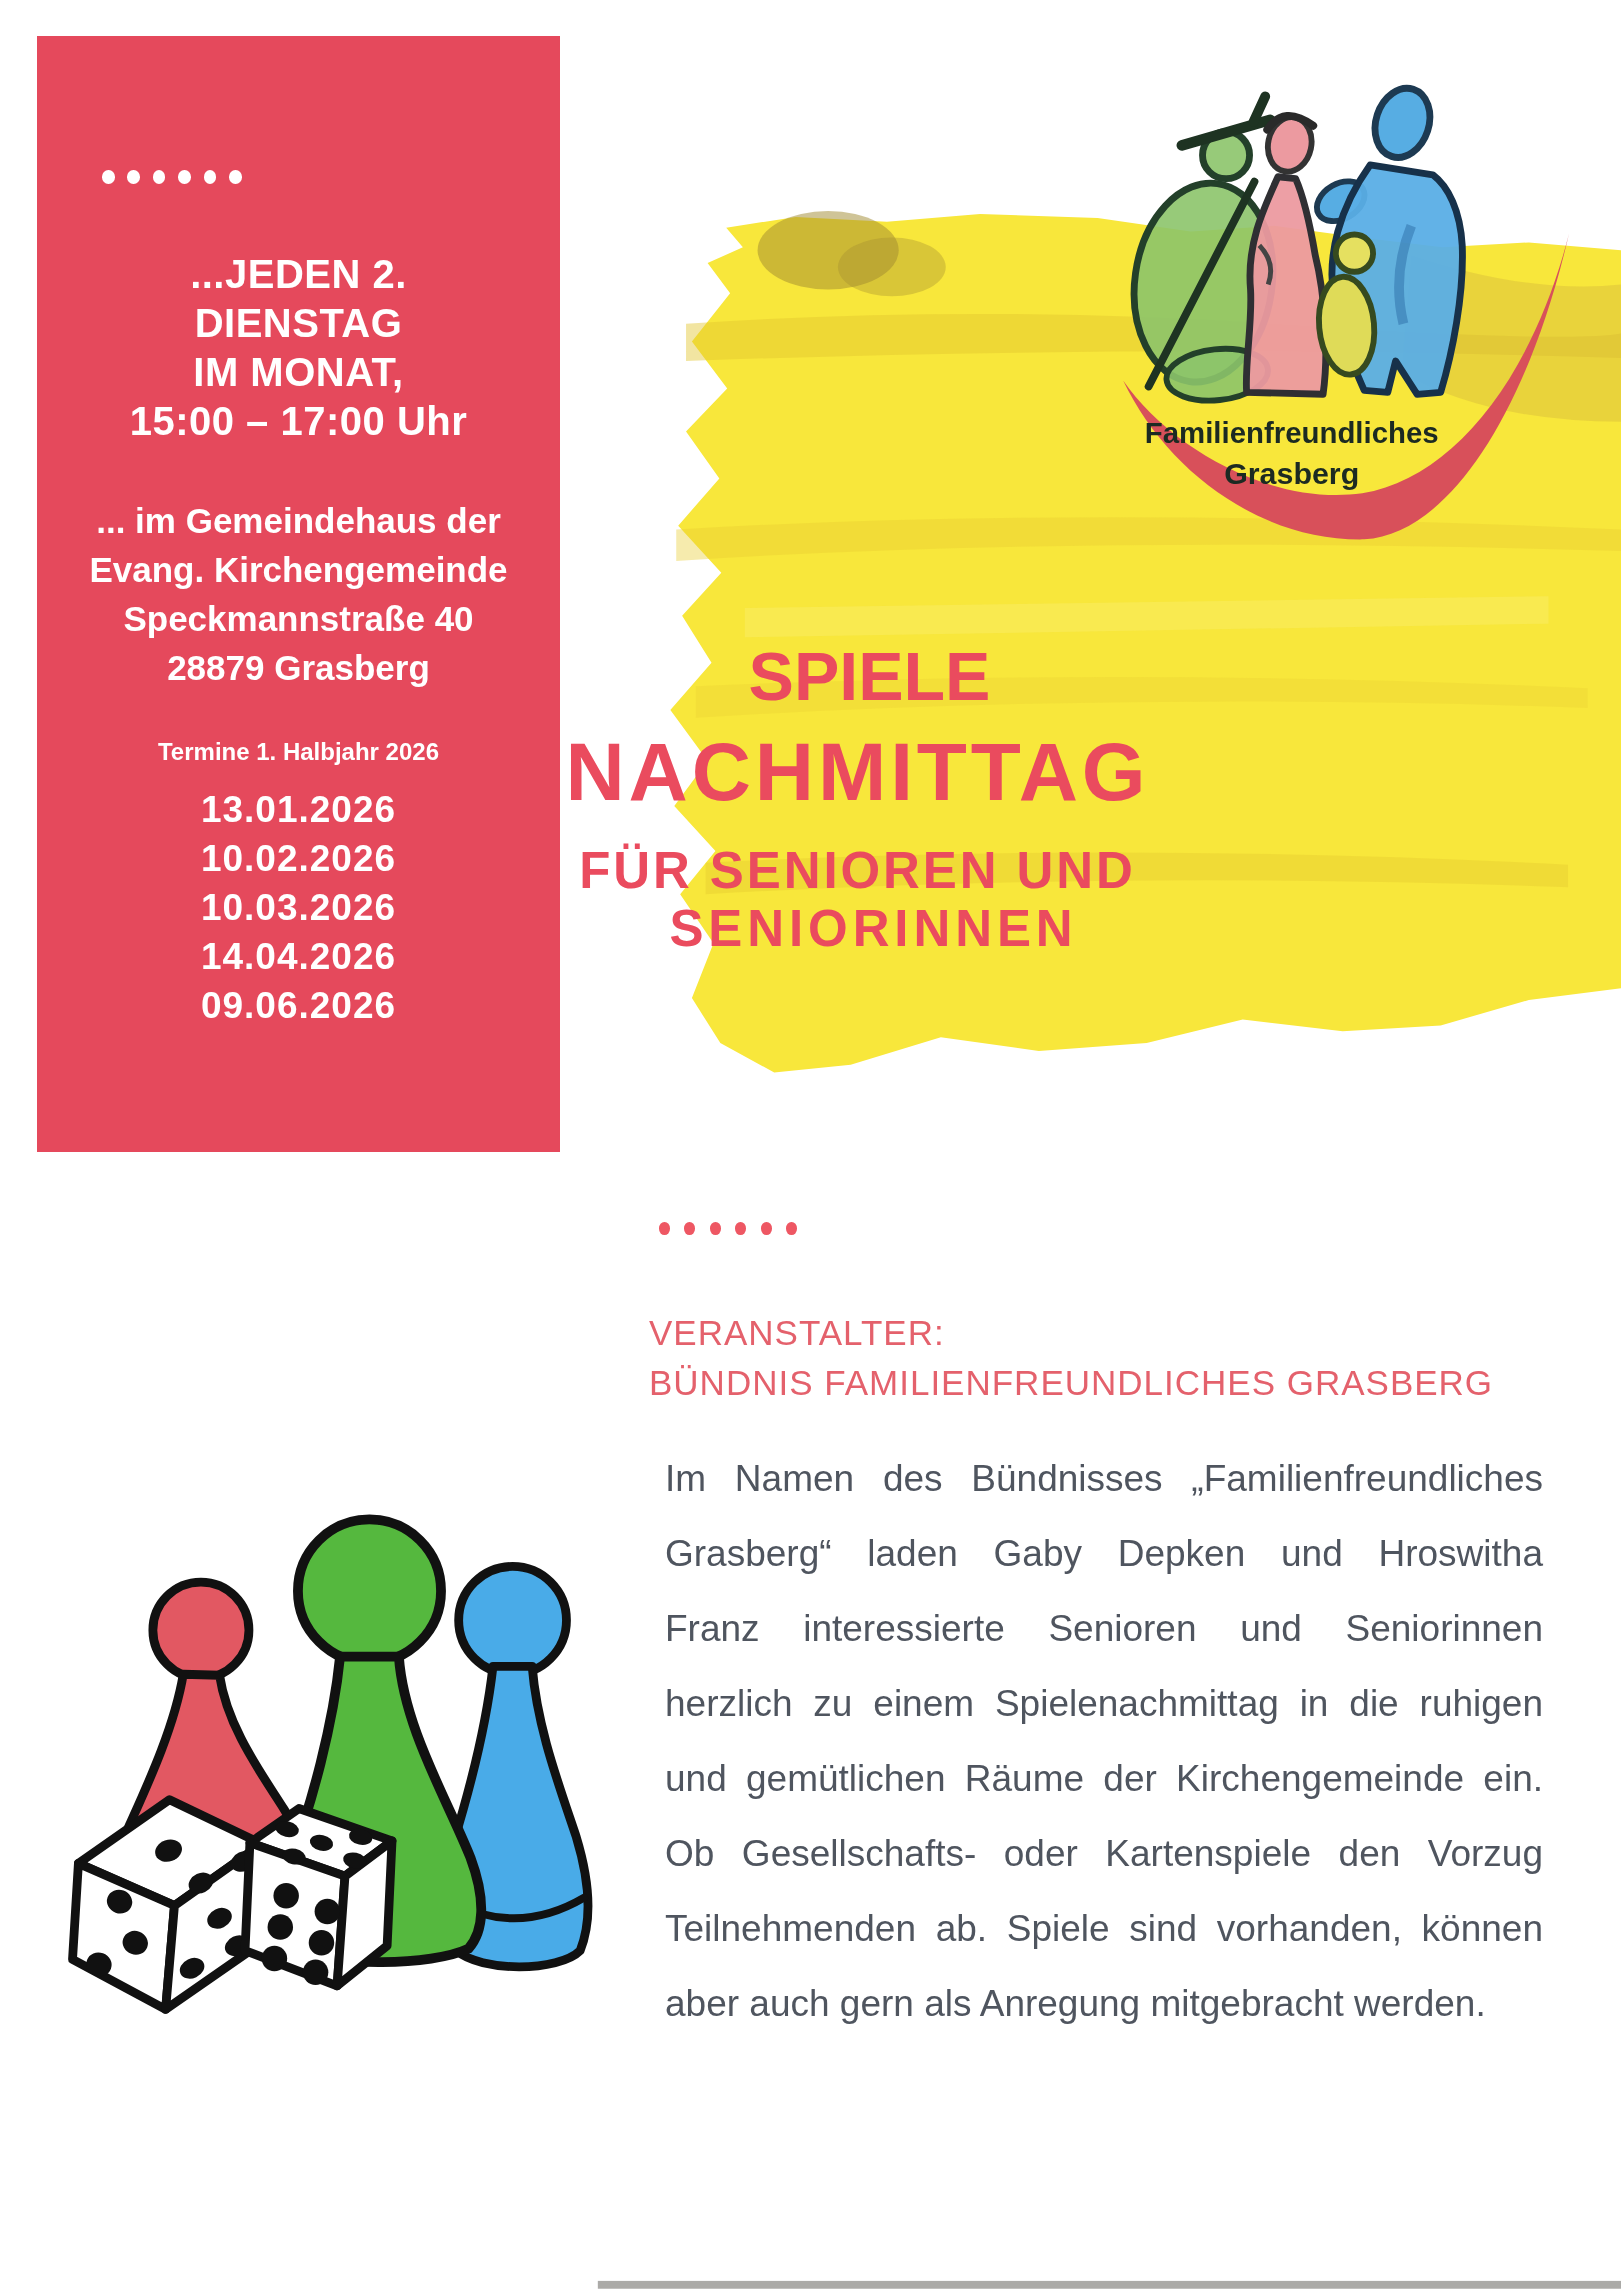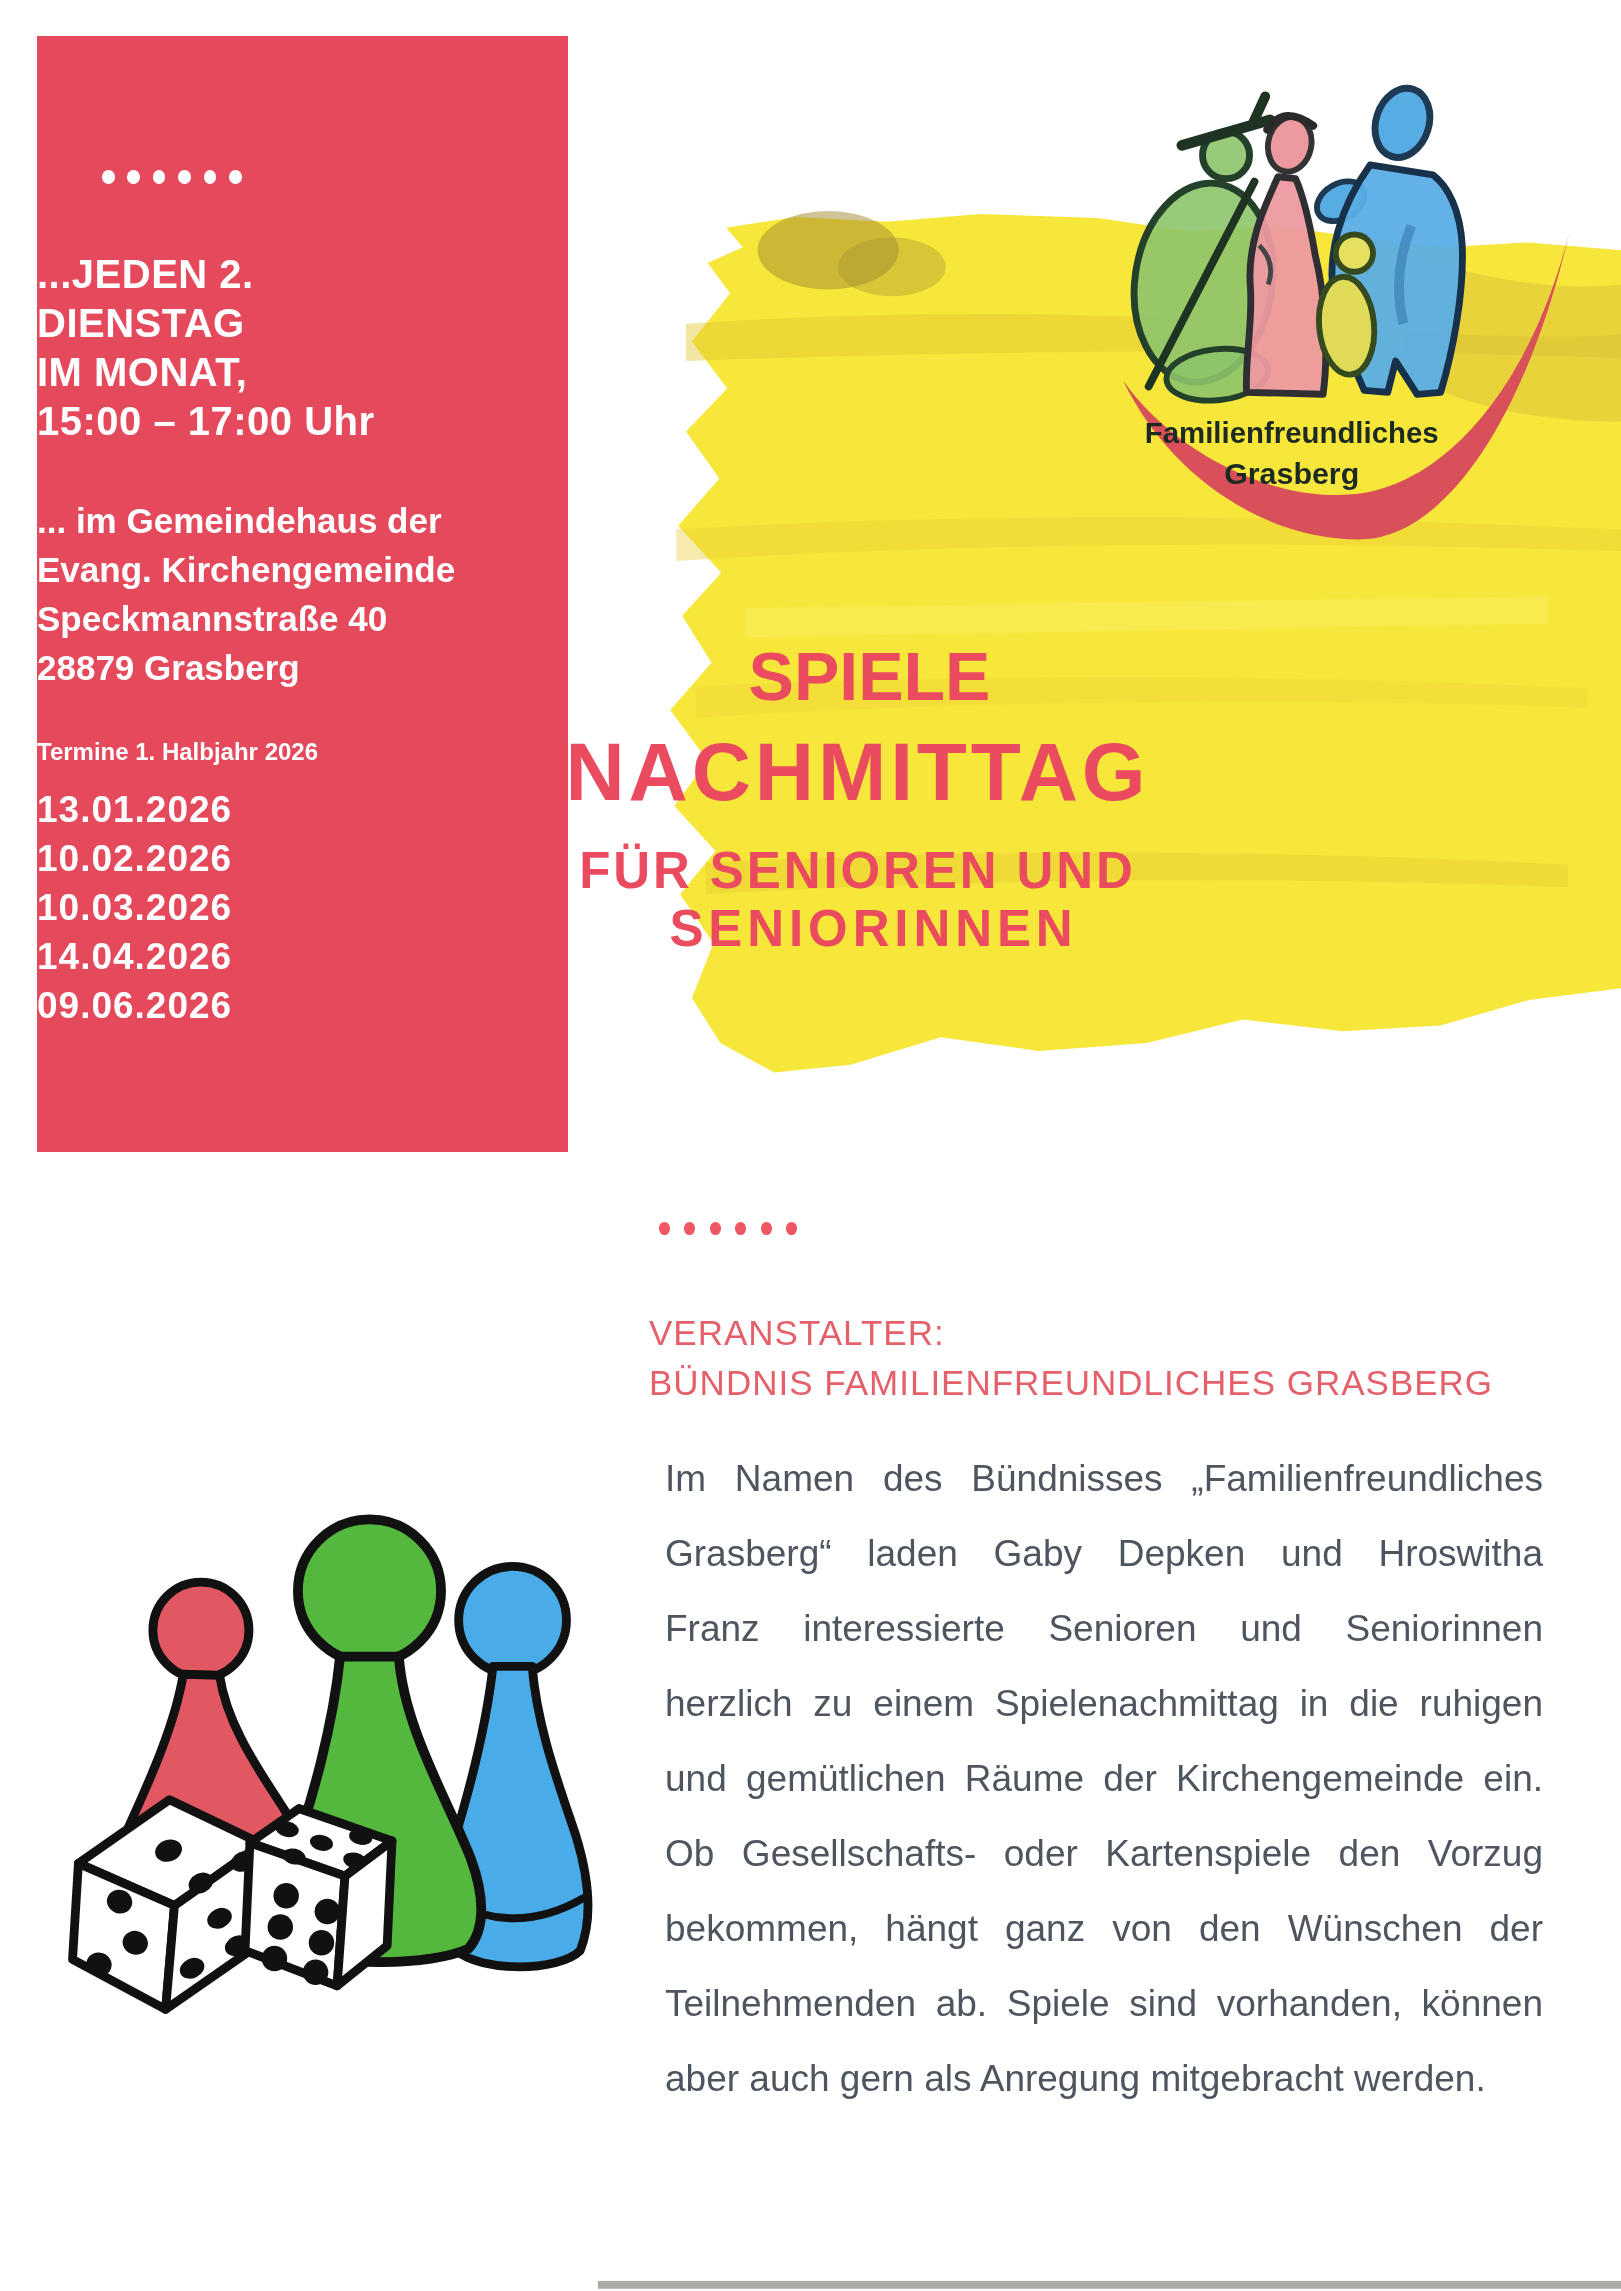--- a/index.html
+++ b/index.html
@@ -8,21 +8,21 @@
     width:1621px;height:2292px;
     background:#ffffff;
     overflow:hidden;
     font-family:"Liberation Sans", sans-serif;
   }
   .art{position:absolute;inset:0;width:1621px;height:2292px;z-index:0;}
 
   
   .red-panel{
     position:absolute;left:37px;top:36px;width:523px;height:1116px;
-    background:#e5495c;z-index:1;color:#ffffff;padding-left:8px;
+    background:#e5495c;z-index:1;color:#ffffff;text-align:center;
   }
   .panel-dots{position:absolute;left:65px;top:134px;display:flex;gap:12.7px;}
   .panel-dots i{display:block;width:12.7px;height:13.7px;border-radius:50%;background:#ffffff;}
   .sched{position:absolute;left:0;top:214px;width:100%;font-size:40px;font-weight:bold;line-height:49px;letter-spacing:0.5px;}
   .venue{position:absolute;left:0;top:460px;width:100%;font-size:35px;font-weight:bold;line-height:49px;}
   .termine-head{position:absolute;left:0;top:702px;width:100%;font-size:24px;font-weight:bold;}
   .dates{position:absolute;left:0;top:749px;width:100%;font-size:37px;font-weight:bold;line-height:49px;letter-spacing:1px;}
 
   
   .title-block{position:absolute;left:490px;top:0;width:735px;z-index:1;text-align:center;color:#ea4b5e;}
@@ -225,19 +225,18 @@
     <div class="org-name">BÜNDNIS FAMILIENFREUNDLICHES GRASBERG</div>
   </div>
 
   <div class="body-text">
     <div class="bl">Im Namen des Bündnisses „Familienfreundliches</div>
     <div class="bl">Grasberg“ laden Gaby Depken und Hroswitha</div>
     <div class="bl">Franz interessierte Senioren und Seniorinnen</div>
     <div class="bl">herzlich zu einem Spielenachmittag in die ruhigen</div>
     <div class="bl">und gemütlichen Räume der Kirchengemeinde ein.</div>
     <div class="bl">Ob Gesellschafts- oder Kartenspiele den Vorzug</div>
-    <div class="bl">bekommen, hängt ganz von den Wünschen der</div>
     <div class="bl">Teilnehmenden ab. Spiele sind vorhanden, können</div>
     <div class="bl last">aber auch gern als Anregung mitgebracht werden.</div>
   </div>
 
 </div>
 
 
 </body></html>

